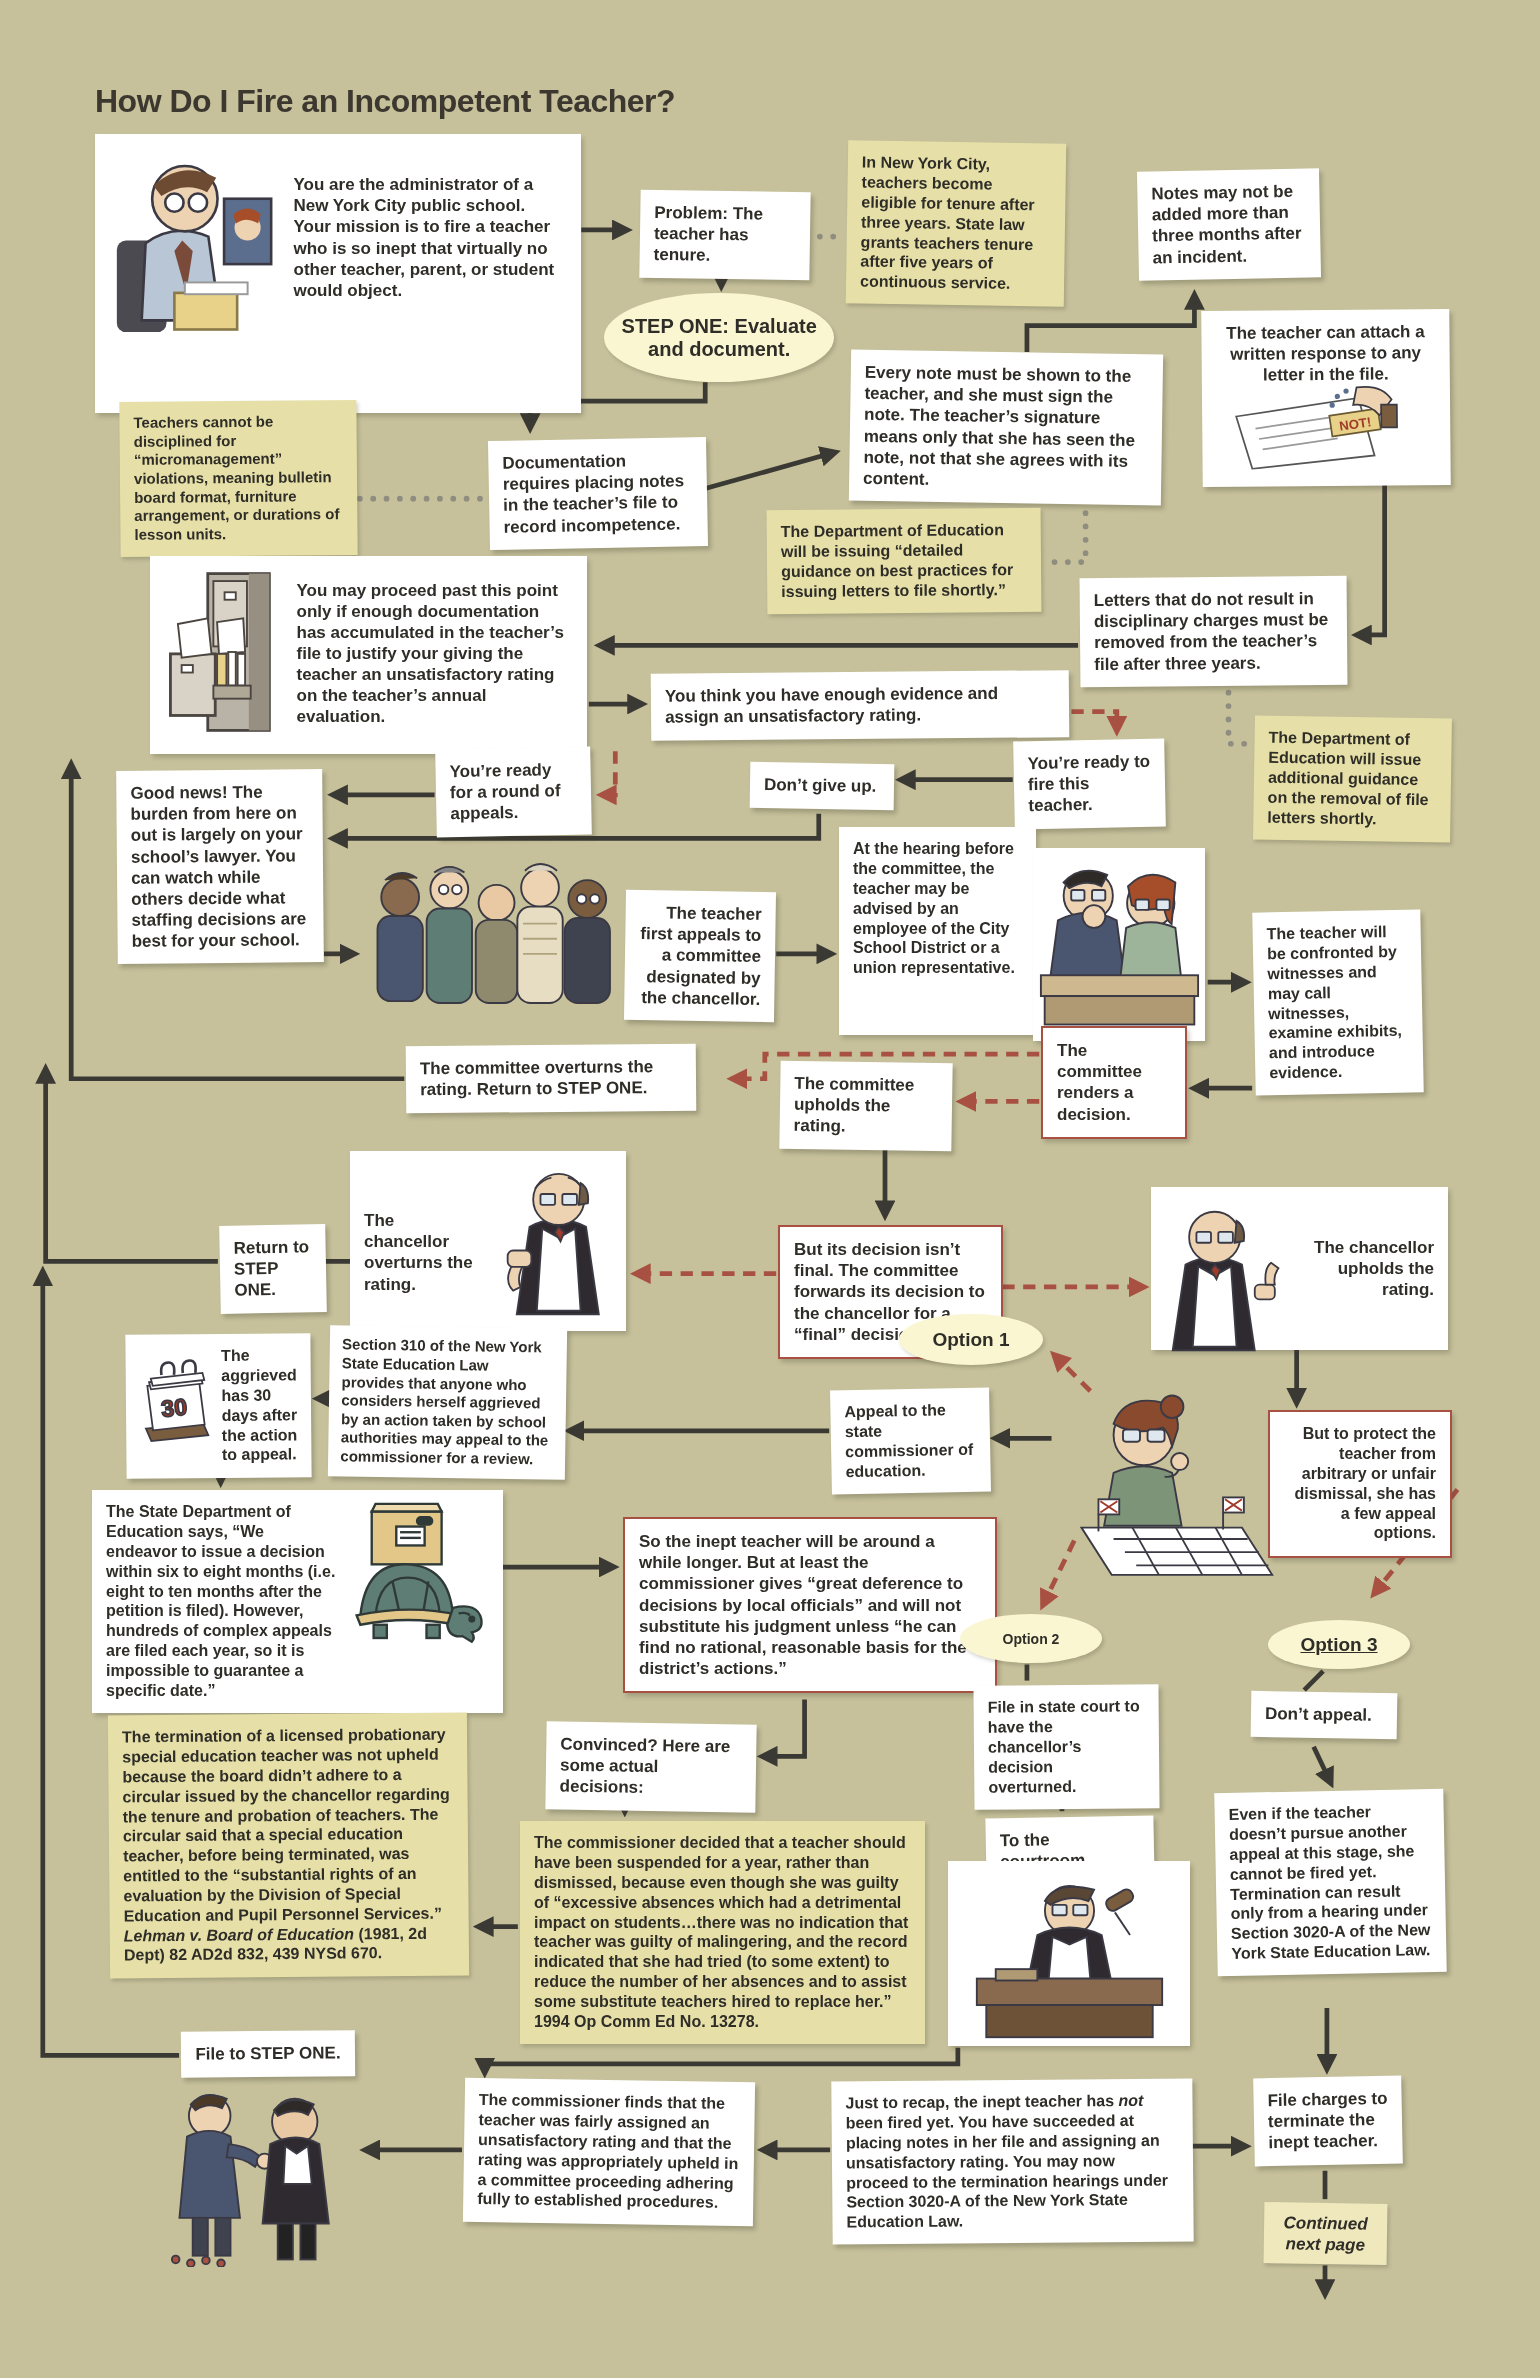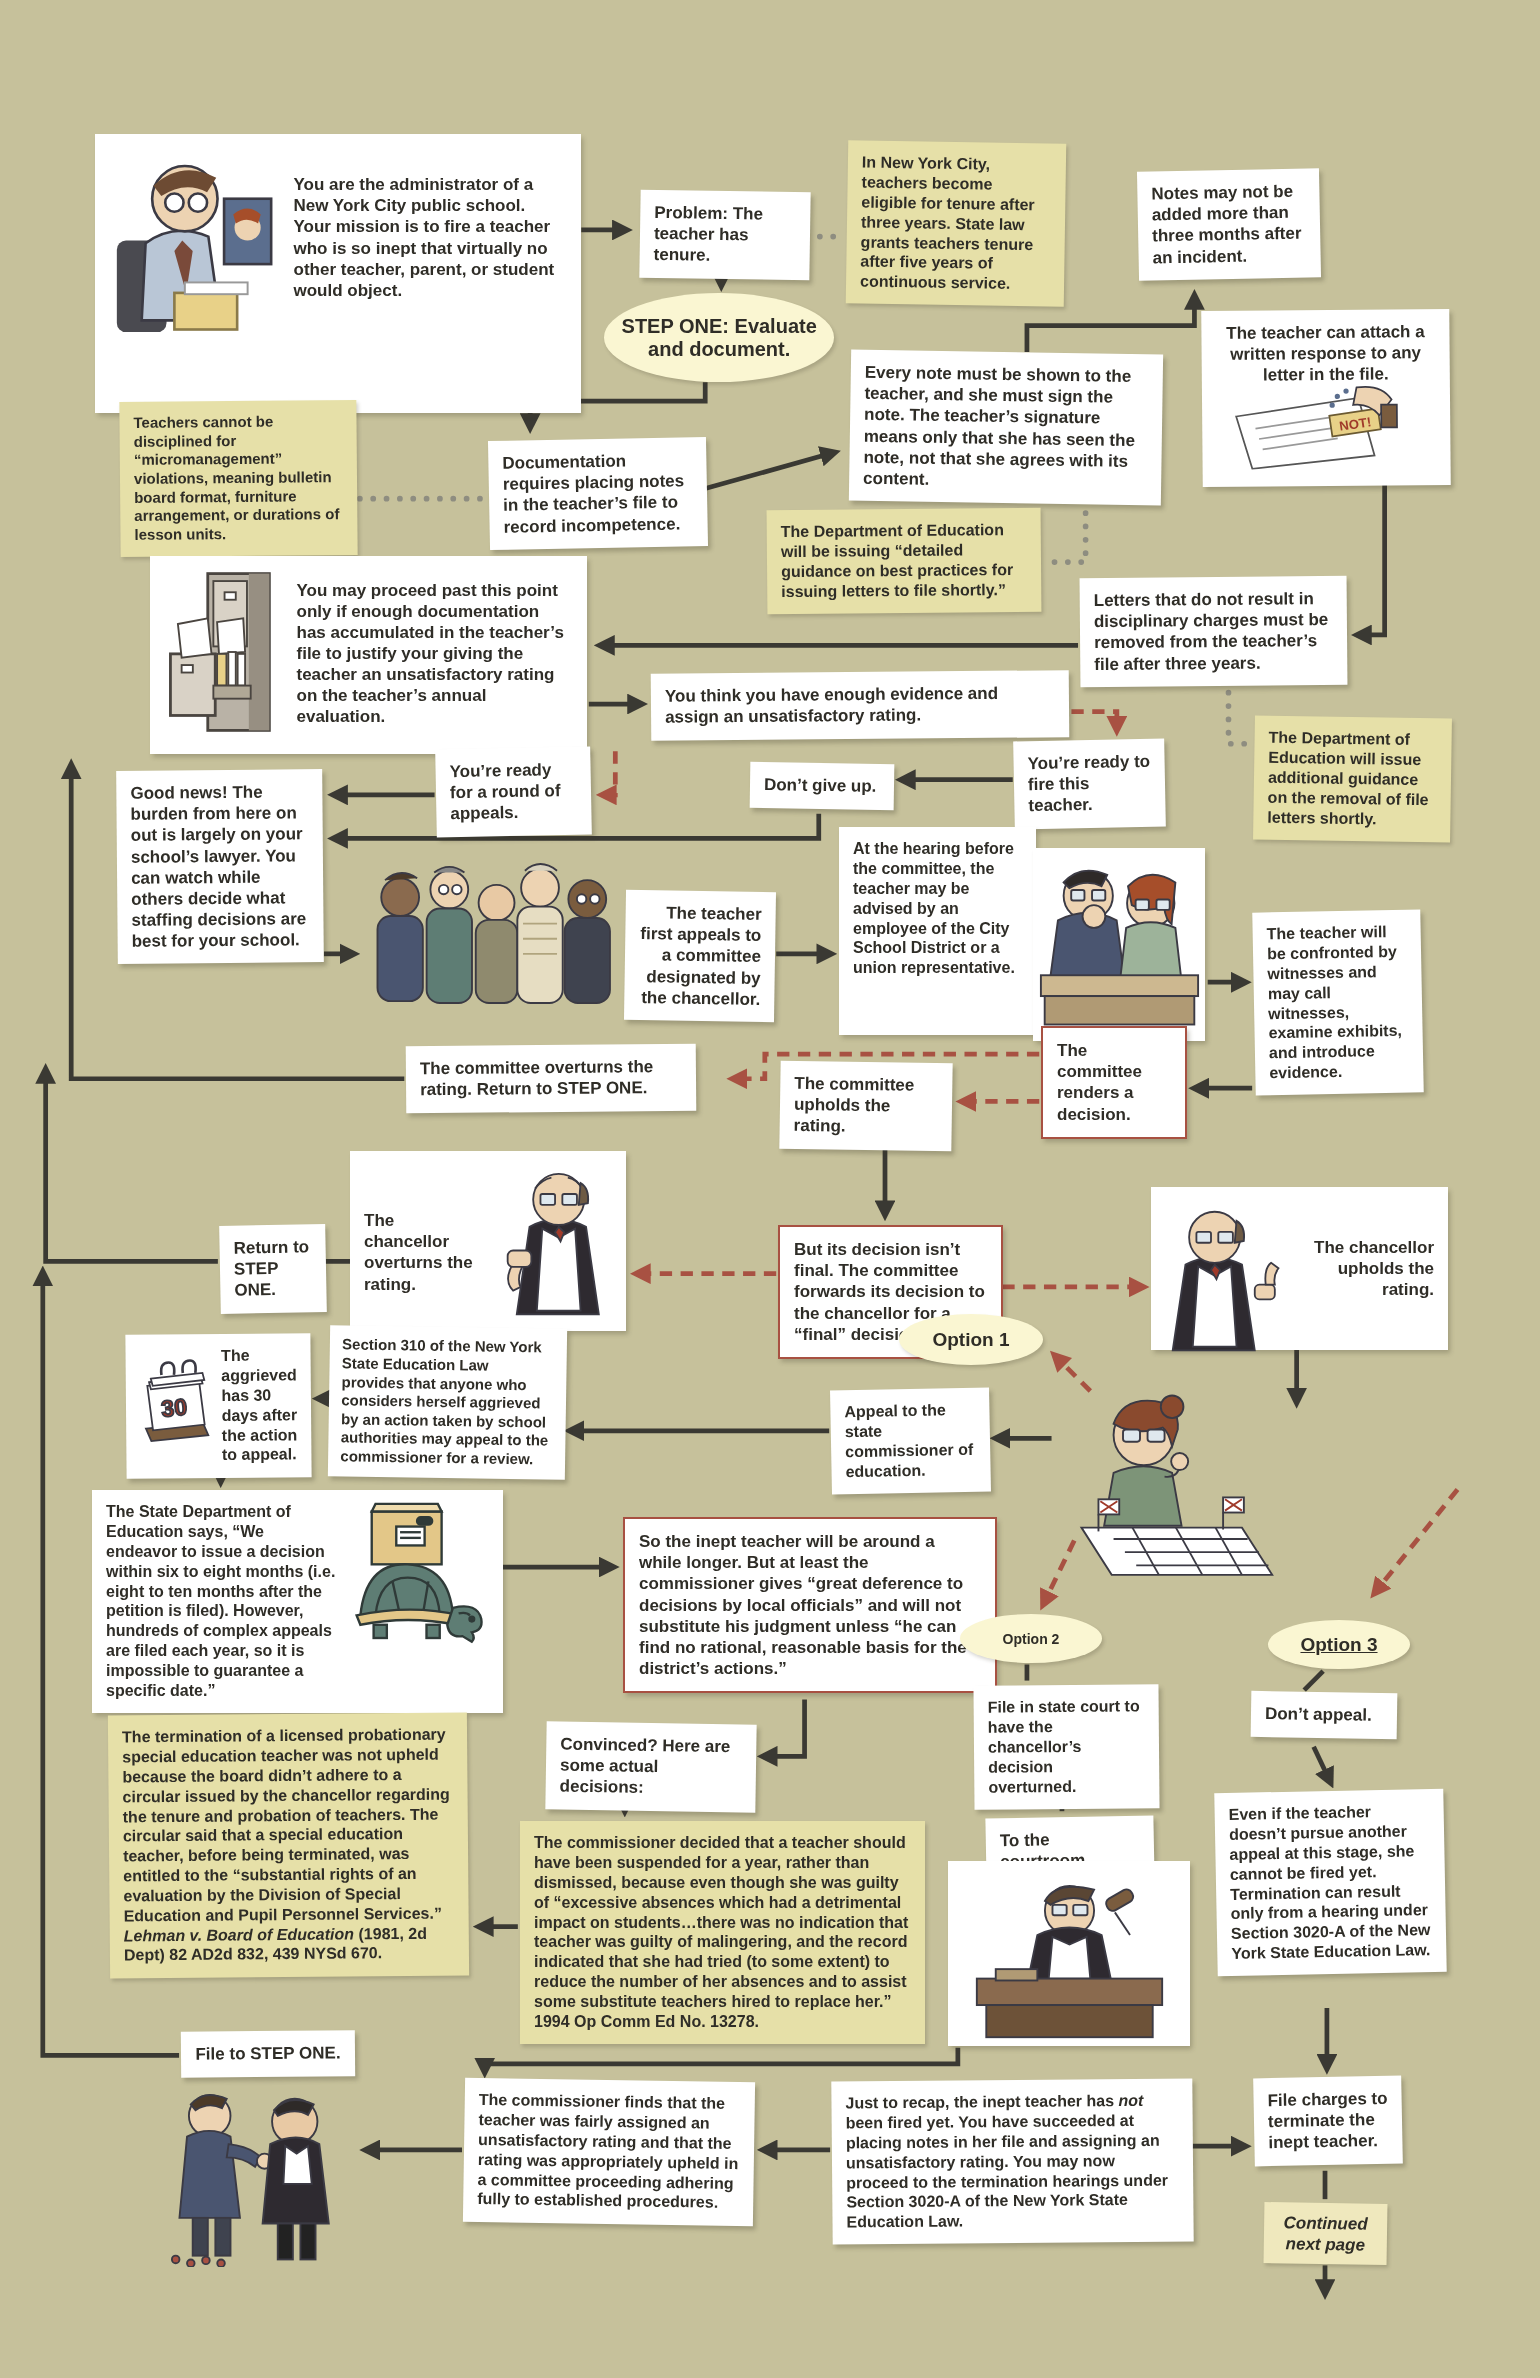--- a/index.html
+++ b/index.html
@@ -89,20 +89,21 @@
       <path d="M1540,1574 L1452,1684" marker-end="url(#mr)"></path>
     </g>
     <g stroke="#8e8d80" stroke-width="6" fill="none" stroke-linecap="round" stroke-dasharray="0.1 14">
       <path d="M852,250 H890"></path>
       <path d="M380,527 H512"></path>
       <path d="M1147,514 V594 H1108"></path>
       <path d="M1298,732 V786 H1320"></path>
     </g>
   </svg>
 
+  <div class="ttl" style="left:95px;top:83px;">How Do I Fire an Incompetent Teacher?</div>
 
   <div class="box flex" style="left:95px;top:134px;width:486px;height:279px;">
     <span class="art" style="position:static;flex:0 0 175px;">
       <svg viewBox="0 0 130 150" width="170" height="197">
         <rect x="6" y="72" width="38" height="70" rx="7" fill="#4a4a50"></rect>
         <path d="M28 74 q22 -16 48 -5 l9 64 h-60 z" fill="#b9c6d6" stroke="#3b3a44" stroke-width="2"></path>
         <polygon points="56,72 64,80 59,112 50,80" fill="#7a4a3a"></polygon>
         <circle cx="58" cy="40" r="25" fill="#edd3b2" stroke="#3b3a44" stroke-width="2"></circle>
         <path d="M34 30 q22 -20 48 -6 l-7 11 q-17 -9 -35 3z" fill="#6d4b33"></path>
         <circle cx="50" cy="43" r="7" fill="#fff" stroke="#3b3a44" stroke-width="2"></circle>
@@ -386,20 +387,23 @@
         <rect x="48" y="120" width="22" height="16" fill="#fff"></rect>
           <path d="M50 122 l18 12 m0 -12 l-18 12" stroke="#a03a2a"></path>
         <line x1="48" y1="136" x2="48" y2="154"></line>
         <rect x="180" y="118" width="22" height="16" fill="#fff"></rect>
           <path d="M182 120 l18 12 m0 -12 l-18 12" stroke="#a03a2a"></path>
         <line x1="180" y1="134" x2="180" y2="152"></line>
       </g>
     </svg>
   </div>
 
+  <div class="rbox tr fs17" style="left:1268px;top:1410px;width:184px;">
+    <span>But to protect the teacher from arbitrary or unfair dismissal, she has a few appeal options.</span>
+  </div>
 
   <div class="box flex fs17" style="left:92px;top:1490px;width:411px;">
     <span style="flex:1;">The State Department of Education says, “We endeavor to issue a decision within six to eight months (i.e. eight to ten months after the petition is filed). However, hundreds of complex appeals are filed each year, so it is impossible to guarantee a specific date.”</span>
     <span class="art" style="position:static;flex:0 0 142px;">
       <svg viewBox="0 0 150 180" width="142" height="170">
         <g stroke="#2f3a38" stroke-width="2.5">
           <rect x="26" y="10" width="74" height="56" fill="#e3c788"></rect>
           <polygon points="26,10 100,10 96,2 30,2" fill="#efdcae"></polygon>
           <rect x="52" y="26" width="30" height="20" fill="#fff"></rect>
           <line x1="56" y1="32" x2="78" y2="32"></line>

